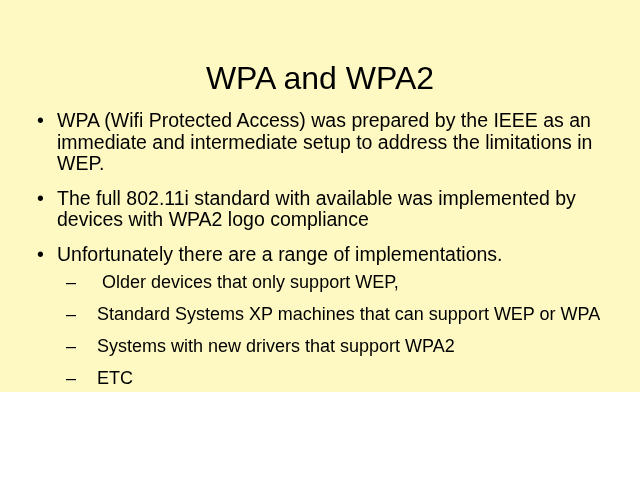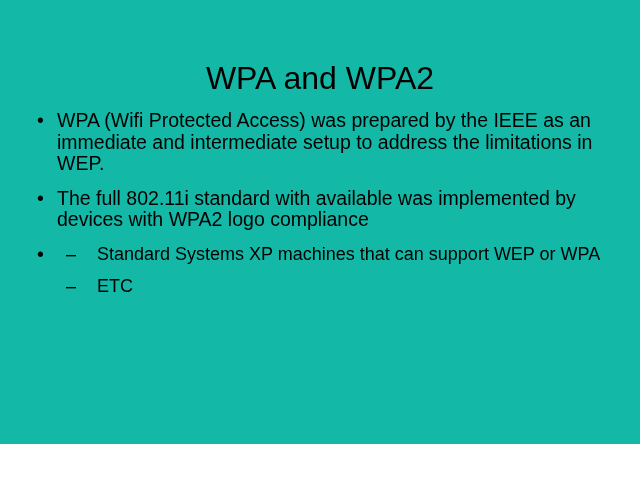--- a/index.html
+++ b/index.html
@@ -10,22 +10,22 @@
     width: 640px;
     height: 480px;
     background: #ffffff;
     font-family: "Liberation Sans", sans-serif;
     color: #000000;
     overflow: hidden;
   }
   .slide {
     position: relative;
     width: 640px;
-    height: 444px;
-    background: #14b8a6;
+    height: 392px;
+    background: #fef9c3;
     box-sizing: border-box;
   }
   .slide-title {
     position: absolute;
     top: 38px;
     left: 0;
     width: 640px;
     text-align: center;
     font-size: 32px;
     line-height: 38px;
@@ -103,35 +103,38 @@
         <span class="b-text">WPA (Wifi Protected Access) was prepared by the IEEE as an immediate and intermediate setup to address the limitations in WEP.</span>
       </li>
 
       <li class="bullet-l1">
         <span class="marker">•</span>
         <span class="b-text">The full 802.11i standard with available was implemented by devices with WPA2 logo compliance</span>
       </li>
 
       <li class="bullet-l1">
         <span class="marker">•</span>
+        <span class="b-text">Unfortunately there are a range of implementations.</span>
 
         <div class="sub-wrap">
           <ul class="level2">
 
             <li class="bullet-l2">
               <span class="marker">–</span>
+              <span class="b-text"> Older devices that only support WEP,</span>
             </li>
 
             <li class="bullet-l2">
               <span class="marker">–</span>
               <span class="b-text">Standard Systems XP machines that can support WEP or WPA</span>
             </li>
 
             <li class="bullet-l2">
               <span class="marker">–</span>
+              <span class="b-text">Systems with new drivers that support WPA2</span>
             </li>
 
             <li class="bullet-l2">
               <span class="marker">–</span>
               <span class="b-text">ETC</span>
             </li>
 
           </ul>
         </div>
       </li>

